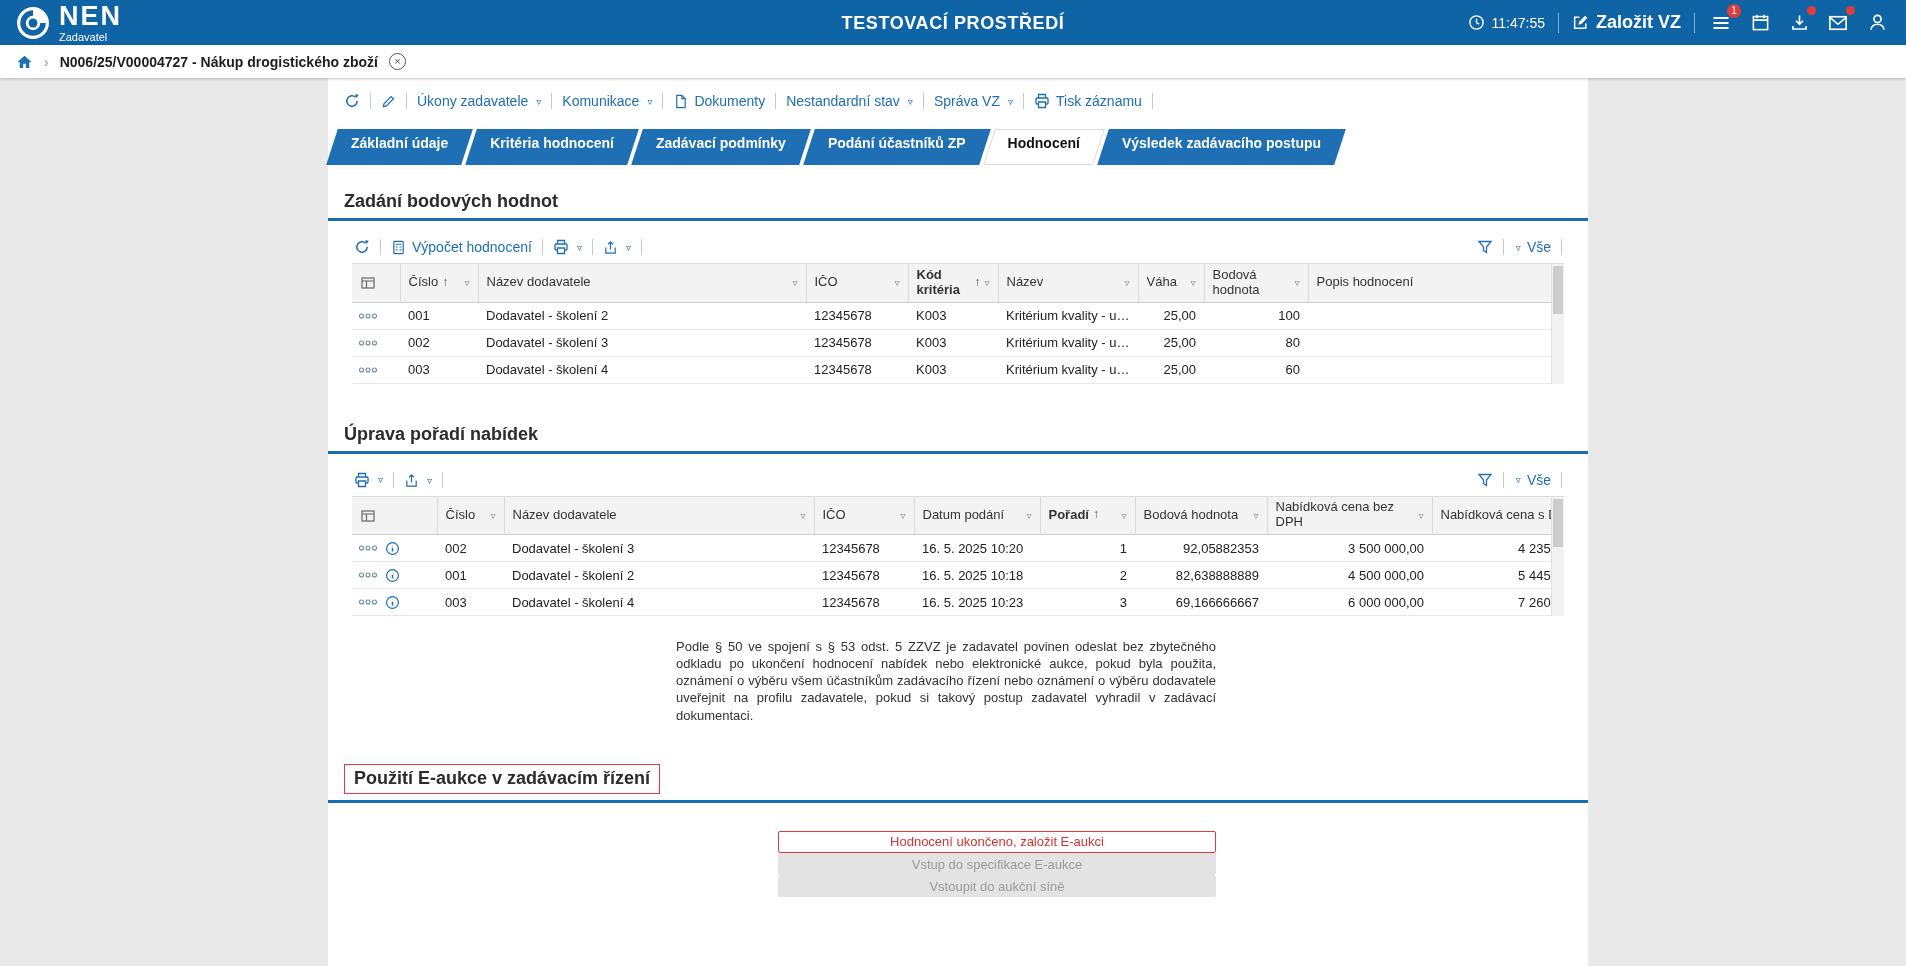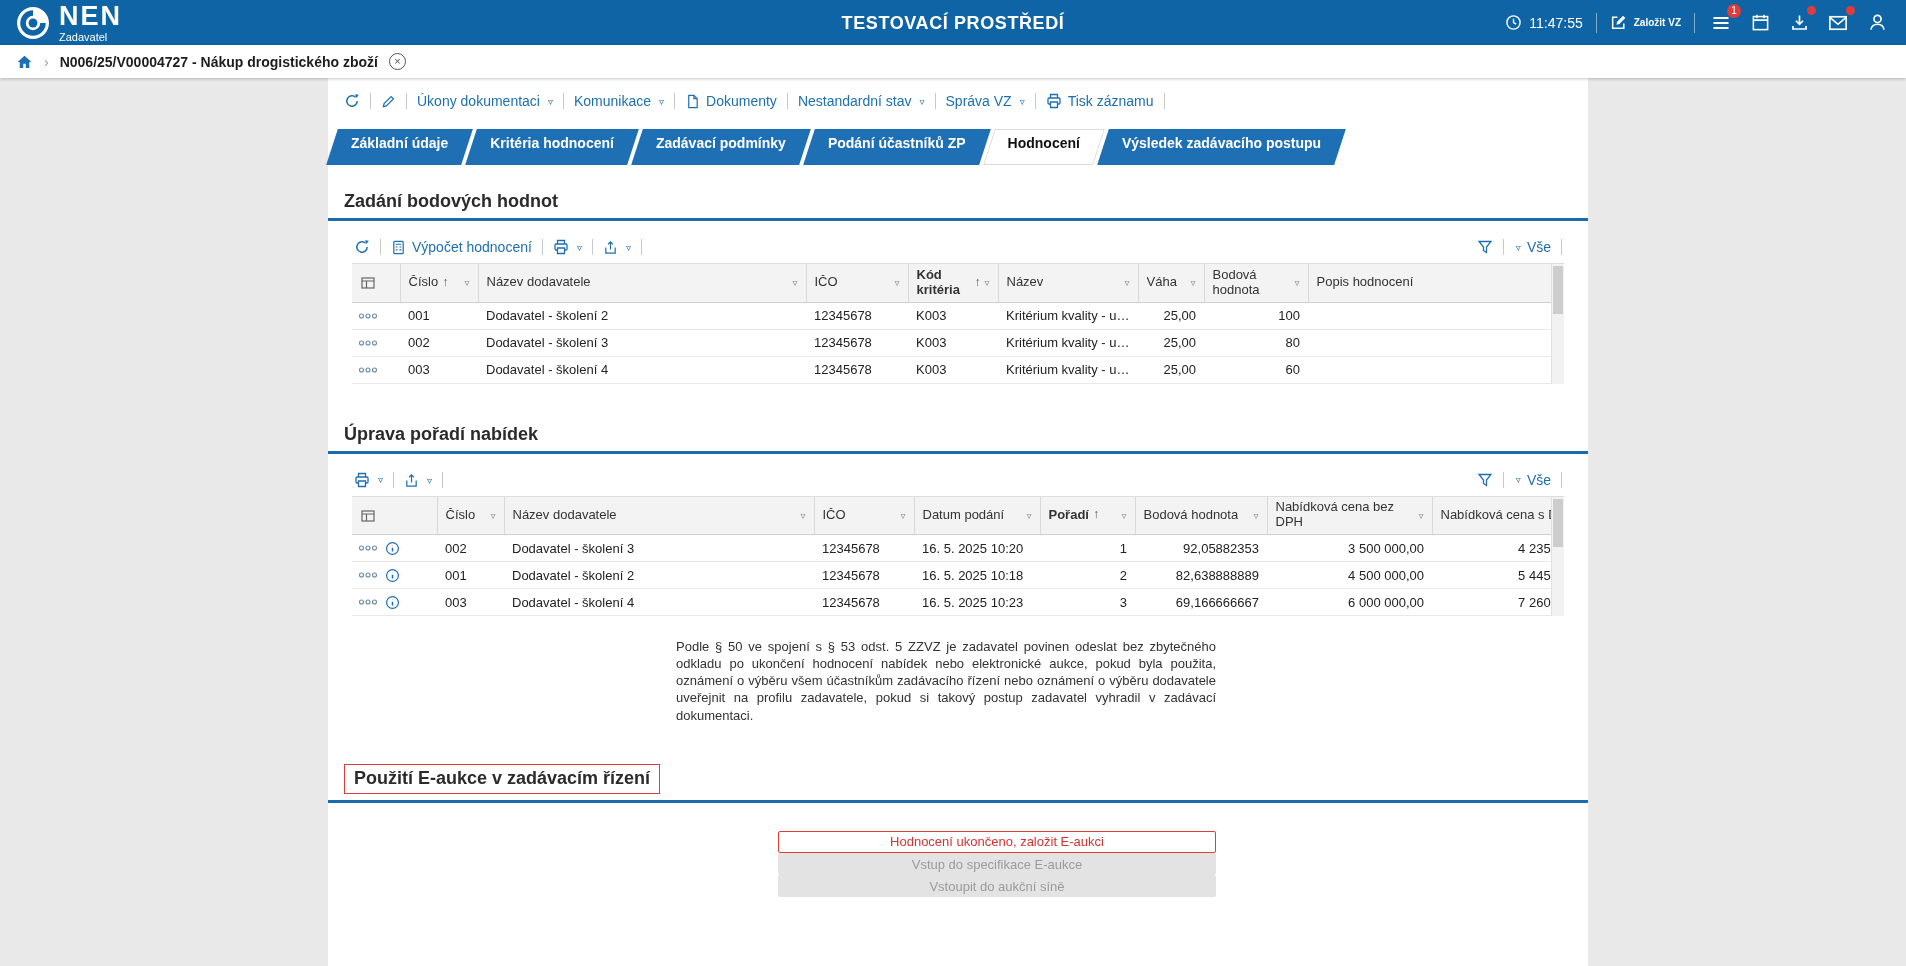--- a/index.html
+++ b/index.html
@@ -23,21 +23,21 @@
   .brand-text { display: flex; flex-direction: column; line-height: 1; }
   .app-name { font-size: 27px; font-weight: bold; letter-spacing: 2px; }
   .app-role { font-size: 11px; margin-top: 2px; }
   .env-title {
     position: absolute; left: 50%; top: 50%; transform: translate(-50%,-50%);
     font-size: 18px; font-weight: bold; letter-spacing: .6px; white-space: nowrap;
   }
   .top-right { margin-left: auto; display: flex; align-items: center; gap: 13px; }
   .vsep { width: 1px; height: 20px; background: rgba(255,255,255,.45); }
   .time-box { display: flex; align-items: center; gap: 7px; font-size: 14px; }
-  .newvz { display: flex; align-items: center; gap: 7px; font-weight: bold; font-size: 10px; cursor: pointer; }
+  .newvz { display: flex; align-items: center; gap: 7px; font-weight: bold; font-size: 18px; cursor: pointer; }
   .icon-btn { position: relative; width: 26px; height: 26px; display: flex; align-items: center; justify-content: center; cursor: pointer; }
   .badge {
     position: absolute; top: -6px; right: -7px; background: #e03c3c; color: #fff;
     font-size: 10px; min-width: 14px; height: 14px; border-radius: 8px;
     line-height: 14px; text-align: center; padding: 0 2px;
   }
   .dot { position: absolute; top: -4px; right: -4px; width: 9px; height: 9px; background: #e03c3c; border-radius: 50%; }
 
   
   .breadcrumb-bar {
@@ -234,21 +234,21 @@
       <span class="abar-sep"></span>
       <span class="action">
         <span class="icon">
           <svg width="15" height="15" viewBox="0 0 16 16">
               <path d="M2.5 13.5l.8-3.2 7.6-7.6 2.4 2.4-7.6 7.6-3.2.8z" fill="none" stroke="#1d6fb2" stroke-width="1.3"></path>
             </svg>
         </span>
       </span>
       <span class="abar-sep"></span>
       <span class="action">
-        <span>Úkony dokumentaci</span>
+        <span>Úkony zadavatele</span>
         <span class="dd">▿</span>
       </span>
       <span class="abar-sep"></span>
       <span class="action">
         <span>Komunikace</span>
         <span class="dd">▿</span>
       </span>
       <span class="abar-sep"></span>
       <span class="action">
         <span class="icon">

